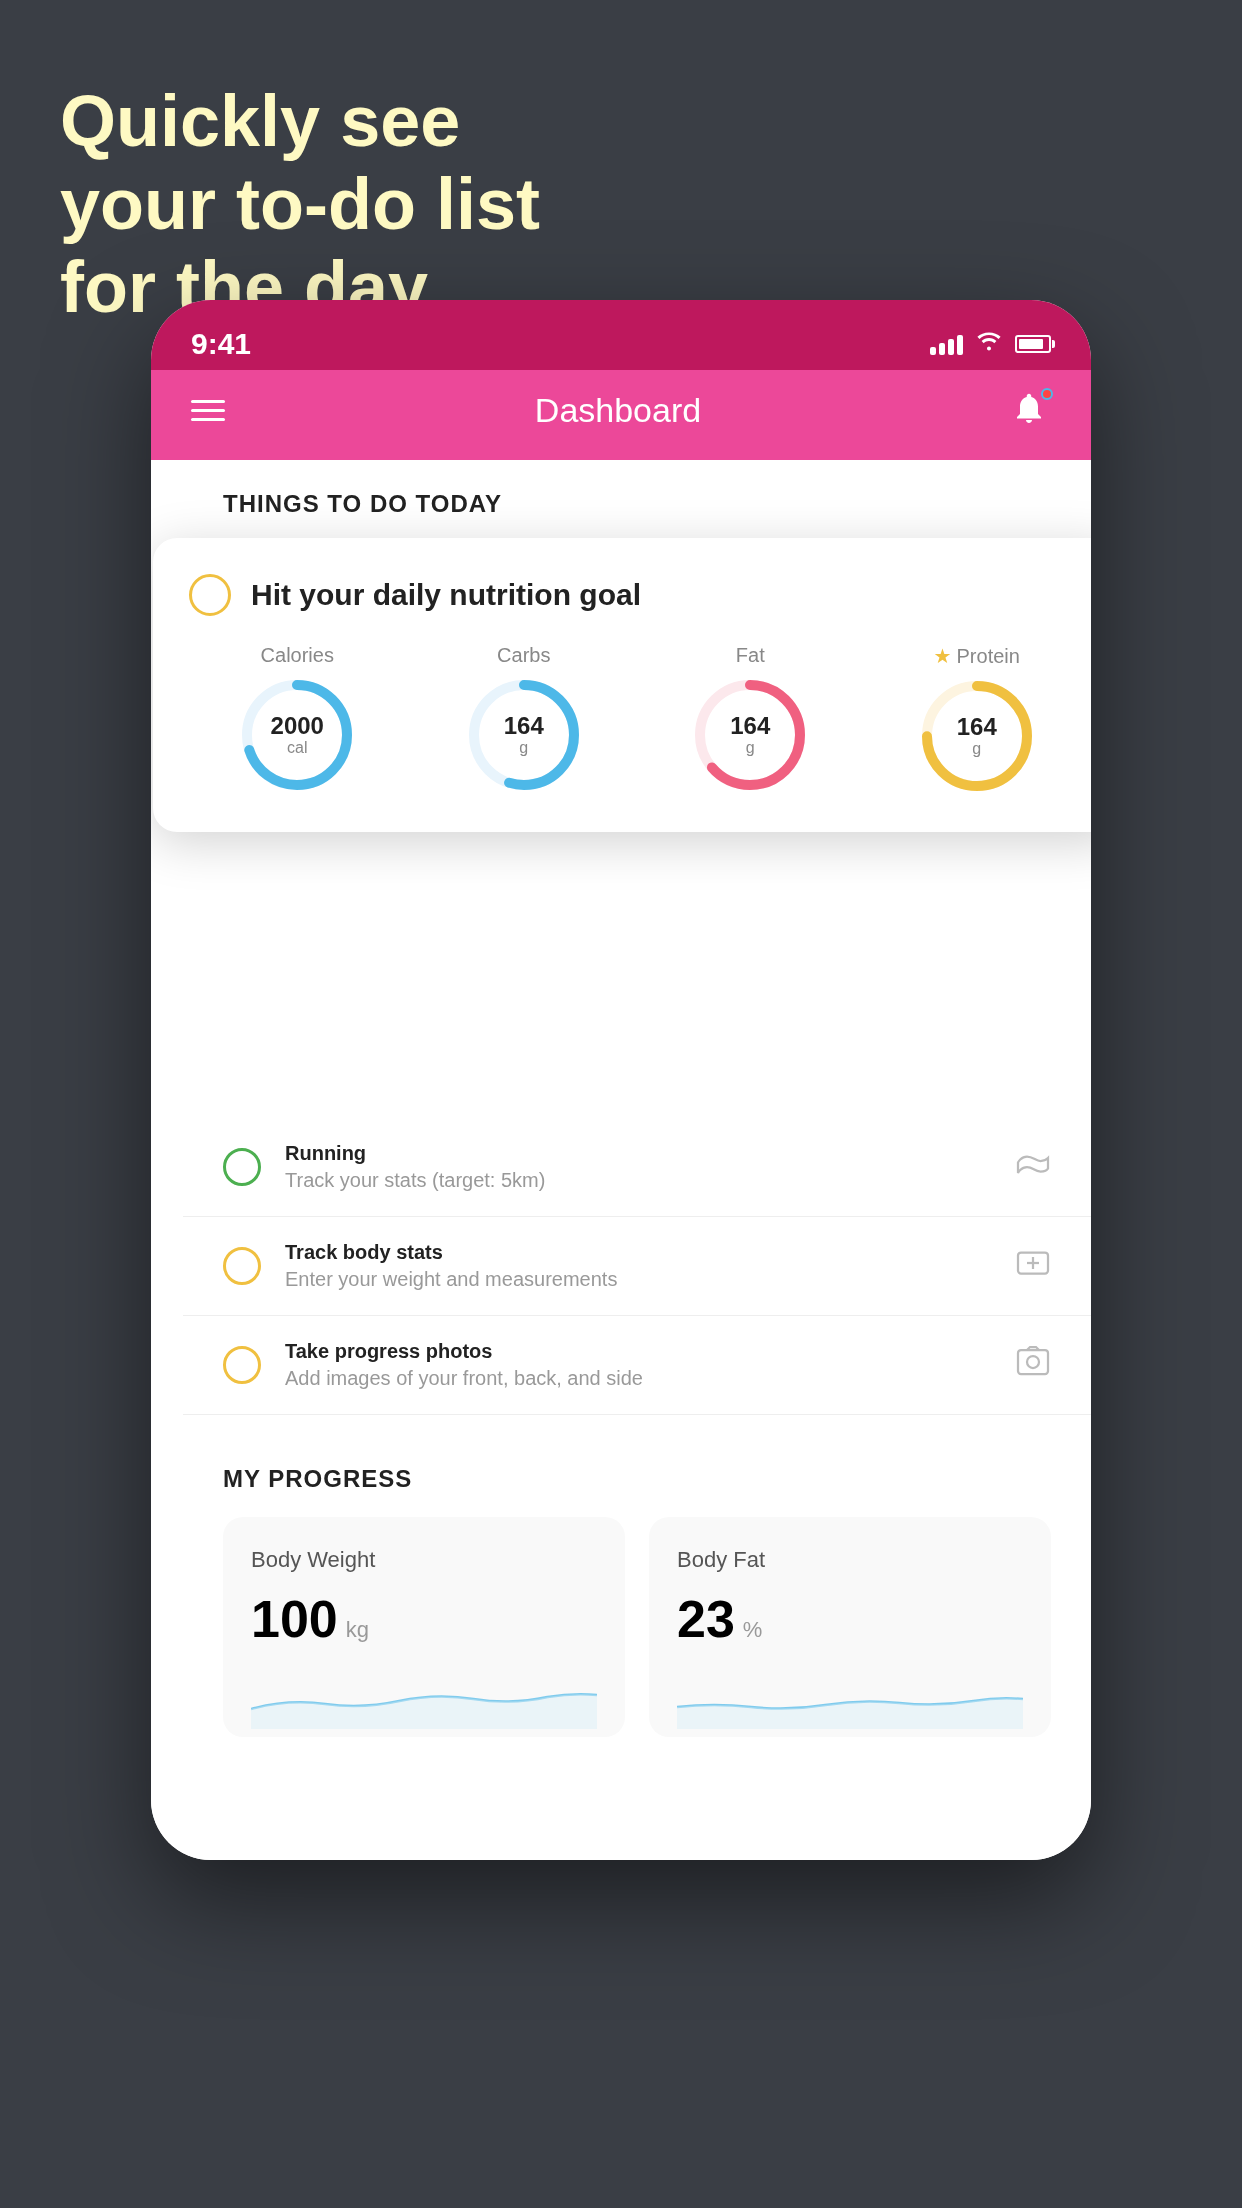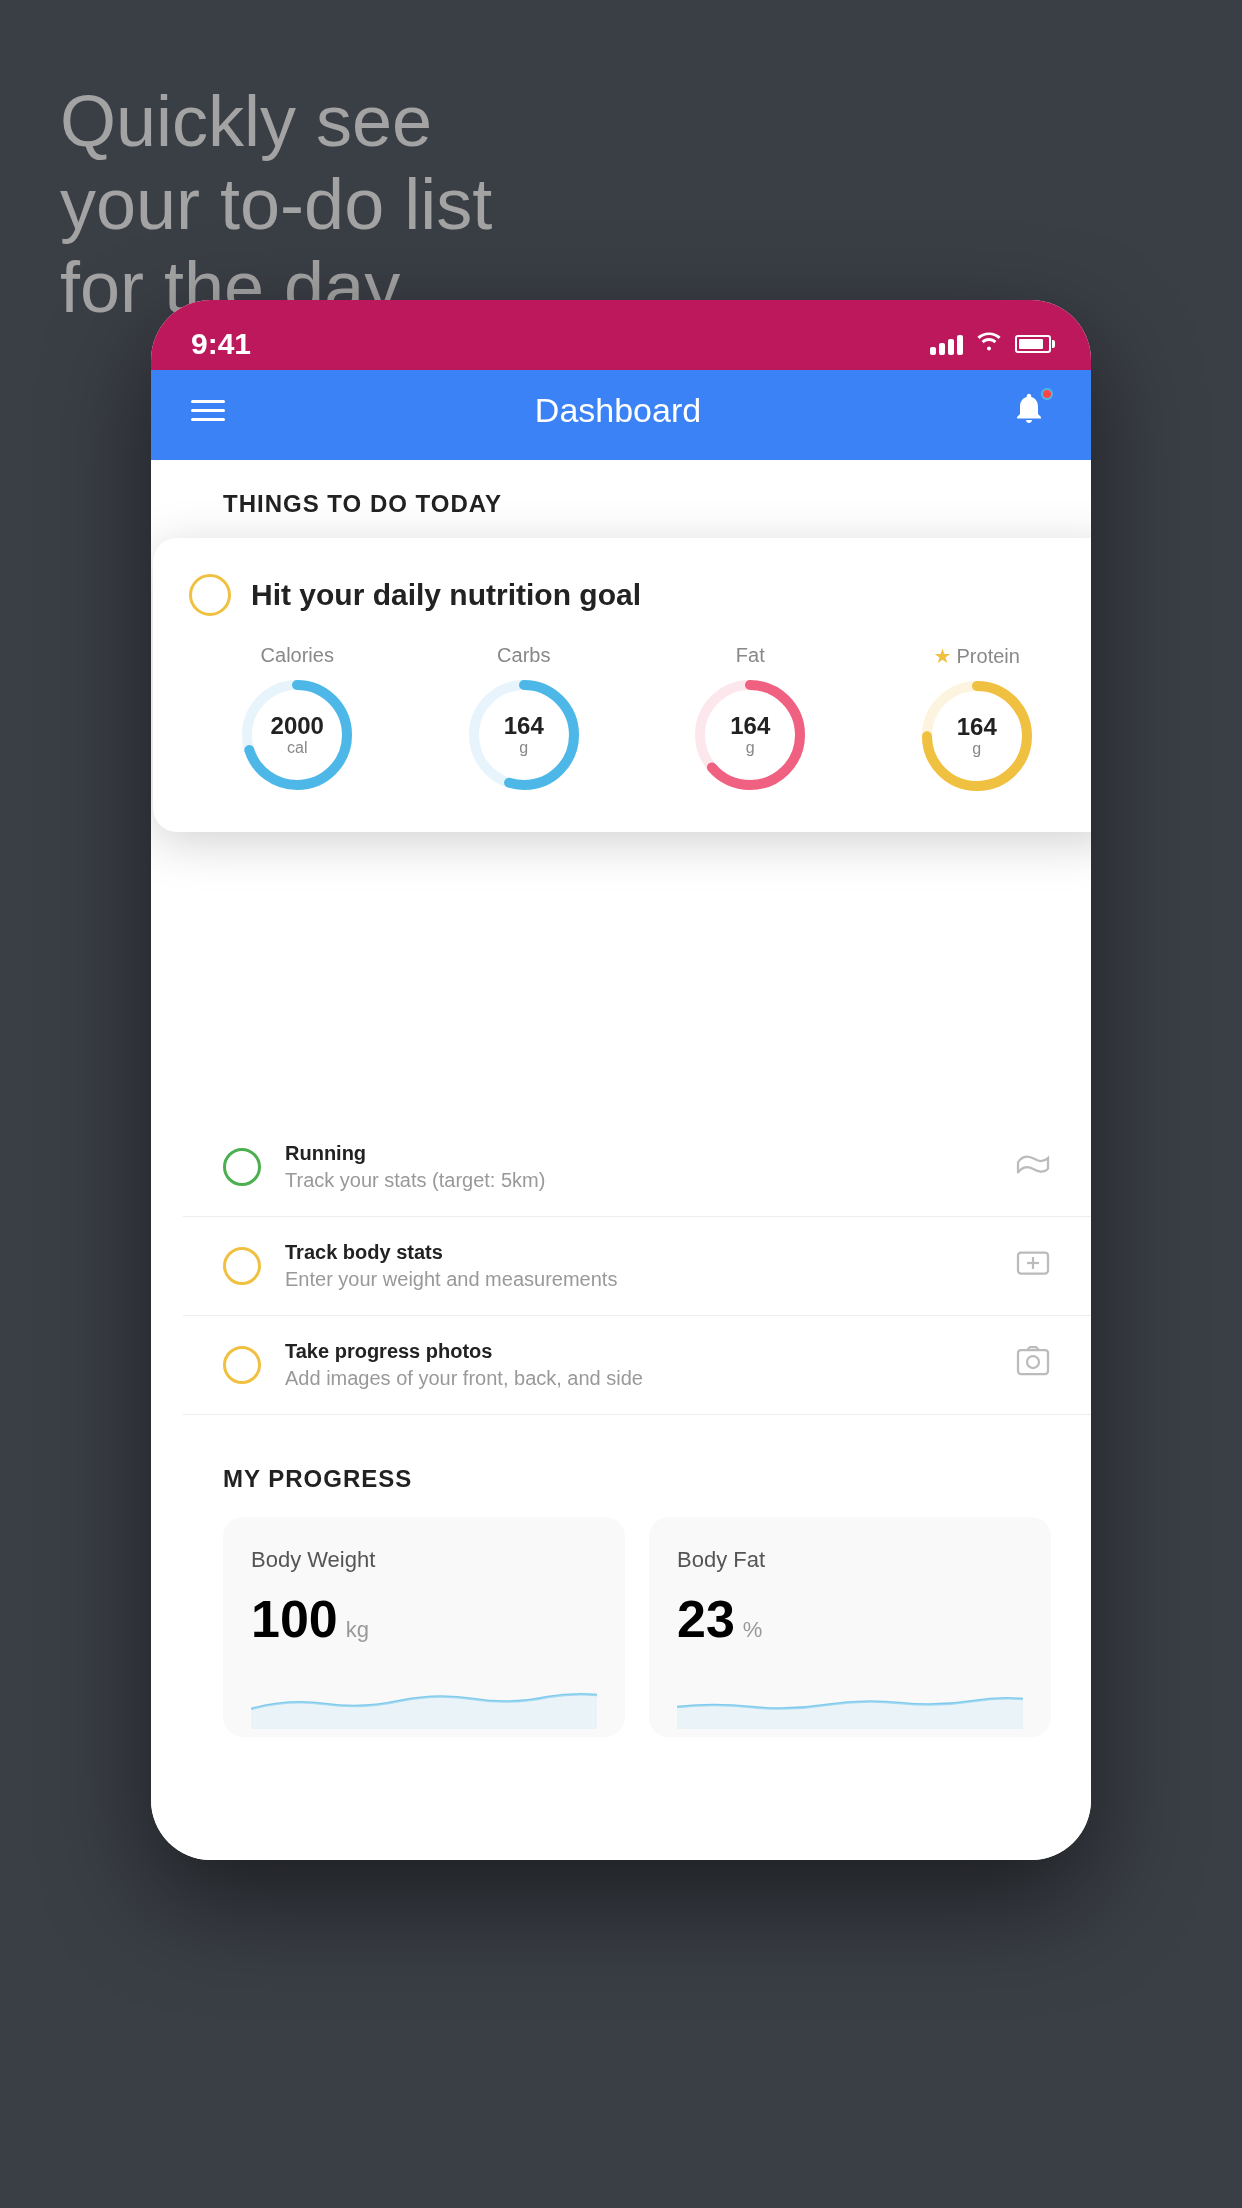--- a/index.html
+++ b/index.html
@@ -10,23 +10,23 @@
       font-family: -apple-system, BlinkMacSystemFont, 'Helvetica Neue', Arial, sans-serif;
       overflow: hidden;
       position: relative;
     }
 
     
     .hero-text {
       position: absolute;
       top: 80px;
       left: 60px;
-      color: #a3a3a3;
+      color: #fef9c3;
       font-size: 72px;
-      font-weight: 400;
+      font-weight: 700;
       line-height: 1.15;
       z-index: 1;
     }
 
     
     .phone-wrapper {
       position: absolute;
       top: 300px;
       left: 50%;
       transform: translateX(-50%);
@@ -103,21 +103,21 @@
     }
     .battery-fill {
       background: #fff;
       height: 100%;
       width: 85%;
       border-radius: 1px;
     }
 
     
     .app-header {
-      background: #3b82f6;
+      background: #ec4899;
       display: flex;
       align-items: center;
       justify-content: space-between;
       padding: 20px 40px 30px 40px;
     }
     .hamburger {
       display: flex;
       flex-direction: column;
       gap: 6px;
       cursor: pointer;

